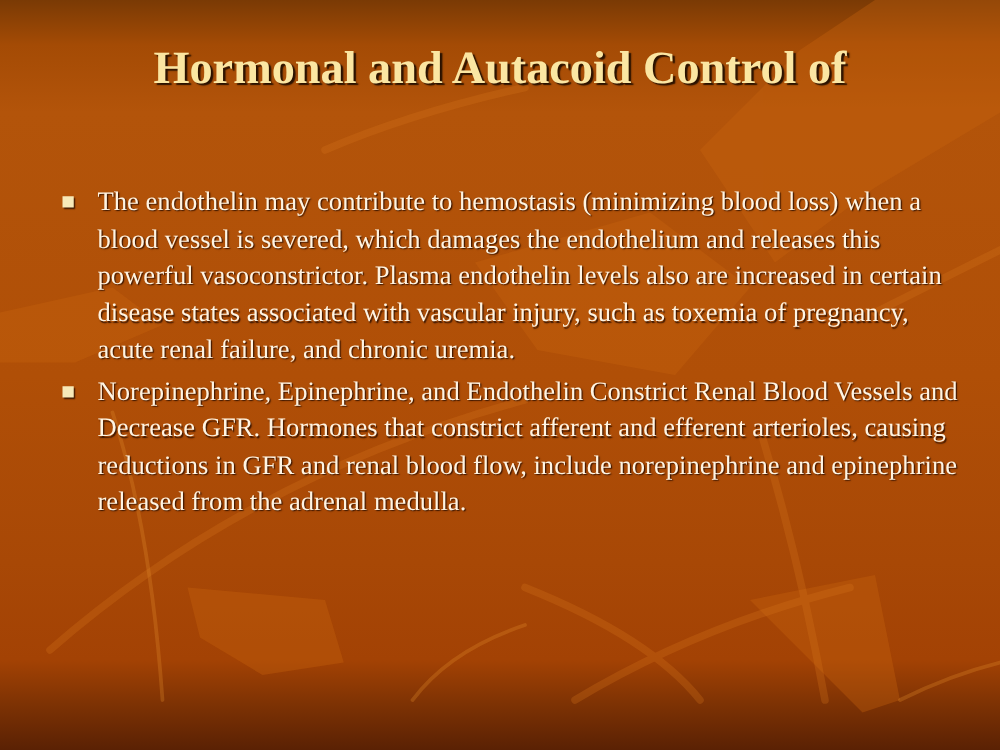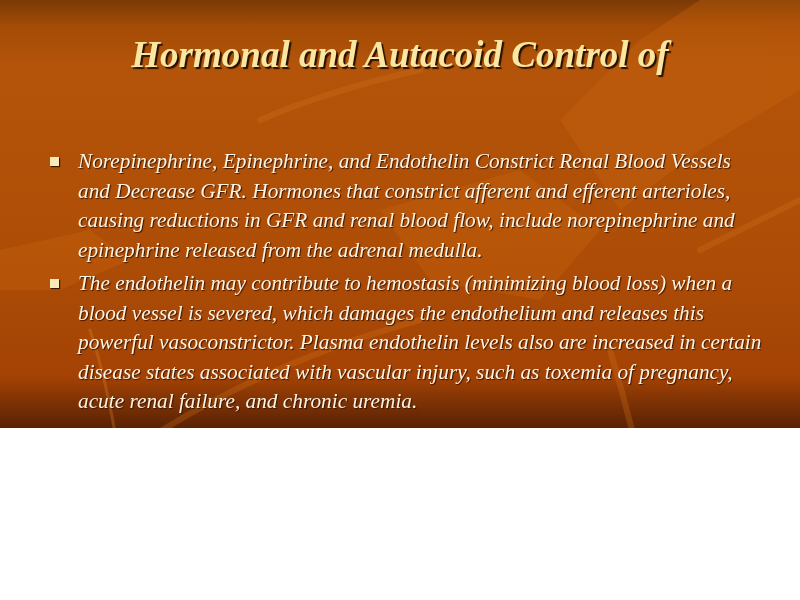--- a/index.html
+++ b/index.html
@@ -5,25 +5,24 @@
     html, body {
       margin: 0;
       padding: 0;
       width: 800px;
       height: 600px;
       overflow: hidden;
     }
     .slide {
       position: relative;
       width: 800px;
-      height: 428px;
+      height: 600px;
       overflow: hidden;
       background: linear-gradient(180deg, #7a3a05 0%, #a44b05 6%, #b3540a 15%, #b04f07 50%, #a84806 75%, #a34204 88%, #7d3204 94%, #5a2104 100%);
       font-family: "Liberation Serif", serif;
-      font-style: italic;
     }
     .bg-deco {
       position: absolute;
       left: 0; top: 0;
       width: 800px; height: 600px;
       pointer-events: none;
     }
     .title {
       position: absolute;
       left: 40px;
@@ -93,20 +92,20 @@
     </g>
   </svg>
 
   <div class="title">
     <div>Hormonal and Autacoid Control of</div>
   </div>
 
   <ul class="body-list">
     <li class="bullet-item">
       <span class="bullet-marker"></span>
-      <span>Norepinephrine, Epinephrine, and Endothelin Constrict Renal Blood Vessels and Decrease GFR. Hormones that constrict afferent and efferent arterioles, causing reductions in GFR and renal blood flow, include norepinephrine and epinephrine released from the adrenal medulla.</span>
+      <span>The endothelin may contribute to hemostasis (minimizing blood loss) when a blood vessel is severed, which damages the endothelium and releases this powerful vasoconstrictor. Plasma endothelin levels also are increased in certain disease states associated with vascular injury, such as toxemia of pregnancy, acute renal failure, and chronic uremia.</span>
     </li>
     <li class="bullet-item">
       <span class="bullet-marker"></span>
-      <span>The endothelin may contribute to hemostasis (minimizing blood loss) when a blood vessel is severed, which damages the endothelium and releases this powerful vasoconstrictor. Plasma endothelin levels also are increased in certain disease states associated with vascular injury, such as toxemia of pregnancy, acute renal failure, and chronic uremia.</span>
+      <span>Norepinephrine, Epinephrine, and Endothelin Constrict Renal Blood Vessels and Decrease GFR. Hormones that constrict afferent and efferent arterioles, causing reductions in GFR and renal blood flow, include norepinephrine and epinephrine released from the adrenal medulla.</span>
     </li>
   </ul>
 </div>
 
 </body></html>

